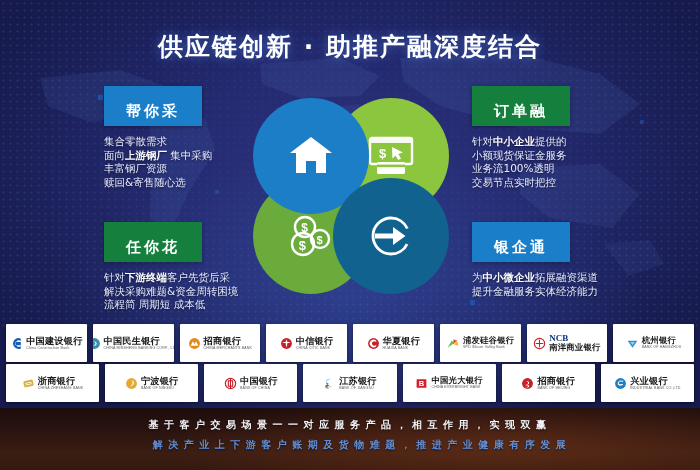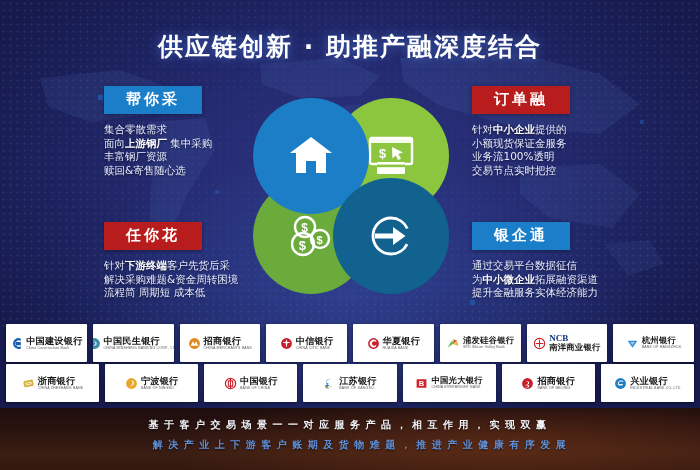--- a/index.html
+++ b/index.html
@@ -41,26 +41,26 @@
     color:#ffffff;font-size:25px;font-weight:bold;letter-spacing:2px;
     text-shadow:0 0 12px rgba(90,150,255,.55);
     font-family:"DejaVu Sans","Liberation Sans",sans-serif;
   }
 
   
   .feat{position:absolute;}
   .feat .tag{
     display:inline-block;
     font-size:15px;font-weight:bold;color:#ffffff;letter-spacing:3px;
-    padding:4px 0 5px 0;width:98px;text-align:center;
+    padding:16px 0 5px 0;width:98px;text-align:center;
     font-family:"DejaVu Sans","Liberation Sans",sans-serif;
     box-shadow:0 1px 4px rgba(0,0,0,.35);
   }
   .tag-blue{background:#1a7ec9;}
-  .tag-green{background:#b91c1c;}
+  .tag-green{background:#15803d;}
   .feat .lines{
     margin-top:9px;color:#e8ecff;font-size:10.5px;line-height:13.6px;
     font-family:"DejaVu Sans","Liberation Sans",sans-serif;
     text-shadow:0 1px 2px rgba(0,0,0,.5);
   }
   .feat .lines b{color:#ffffff;font-weight:bold;}
 
   #feat-help-buy{left:104px;top:86px;}
   #feat-order-fin{left:472px;top:86px;}
   #feat-spend{left:104px;top:222px;}
@@ -170,21 +170,20 @@
     <div class="lines">
       <div><span>针对</span><b>下游终端</b><span>客户先货后采</span></div>
       <div><span>解决采购难题&amp;资金周转困境</span></div>
       <div><span>流程简 周期短 成本低</span></div>
     </div>
   </div>
 
   <div class="feat" id="feat-bank-link">
     <div class="tag tag-blue">银企通</div>
     <div class="lines">
-      <div><span>通过交易平台数据征信</span></div>
       <div><span>为</span><b>中小微企业</b><span>拓展融资渠道</span></div>
       <div><span>提升金融服务实体经济能力</span></div>
     </div>
   </div>
 
   <div class="circles">
     <div class="circ c-tl">
       <svg width="46" height="42" viewBox="0 0 46 42">
         <path fill="#fff" d="M23 2 L44 18 L38 18 L38 38 L28 38 L28 26 L18 26 L18 38 L8 38 L8 18 L2 18 Z"></path>
         <path fill="#1b7ec6" d="M18 27 L28 27 L28 38 L18 38 Z"></path>

